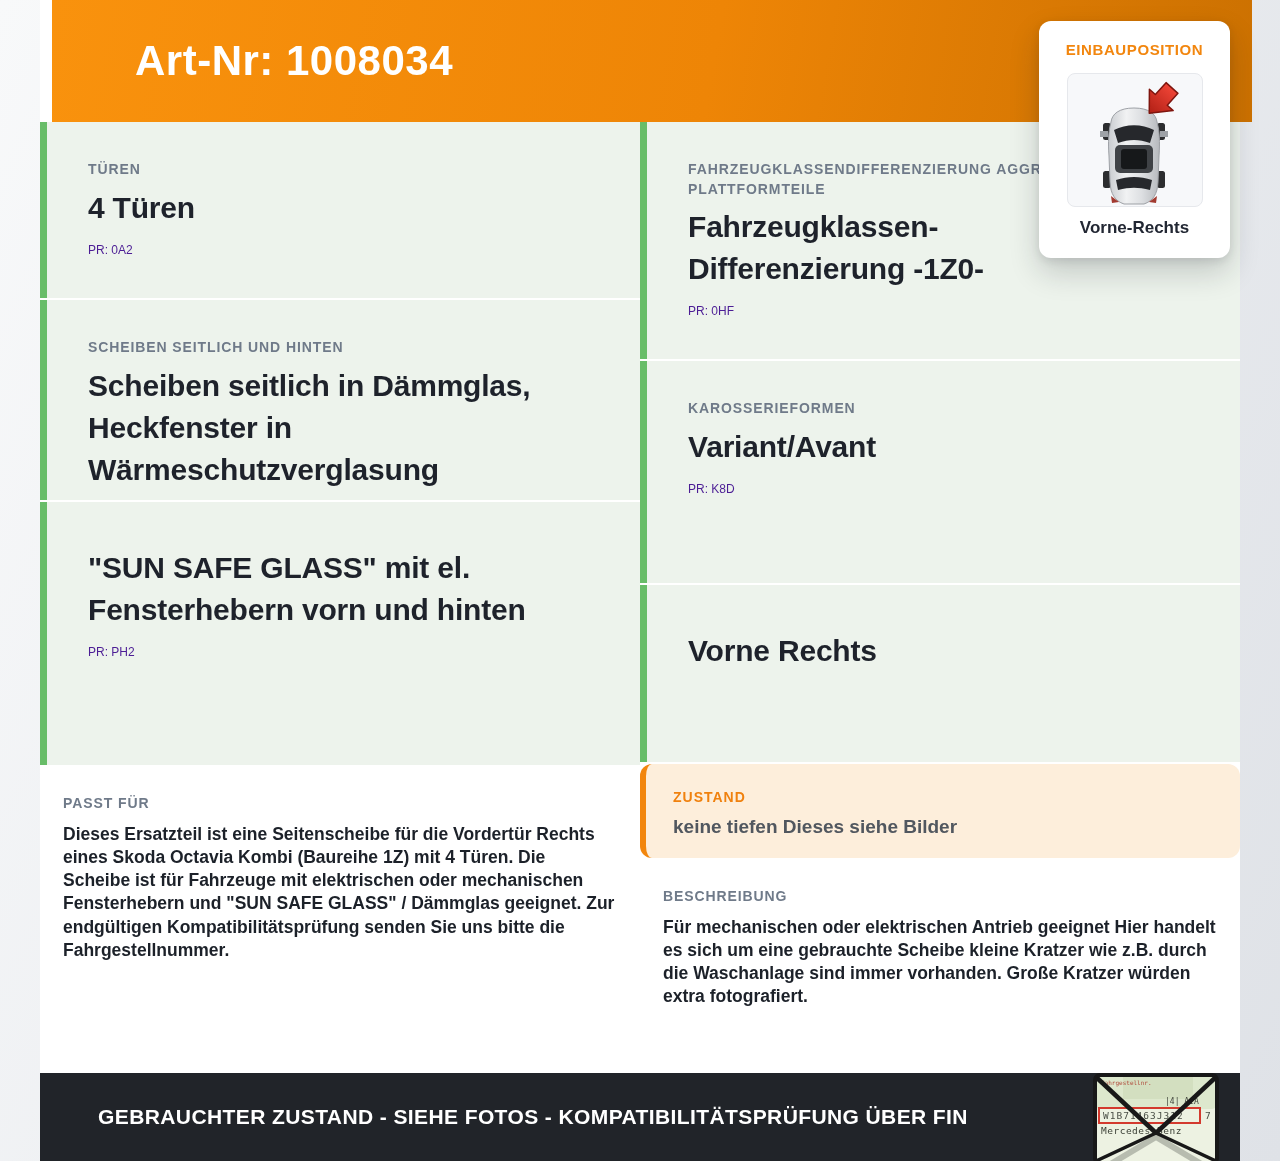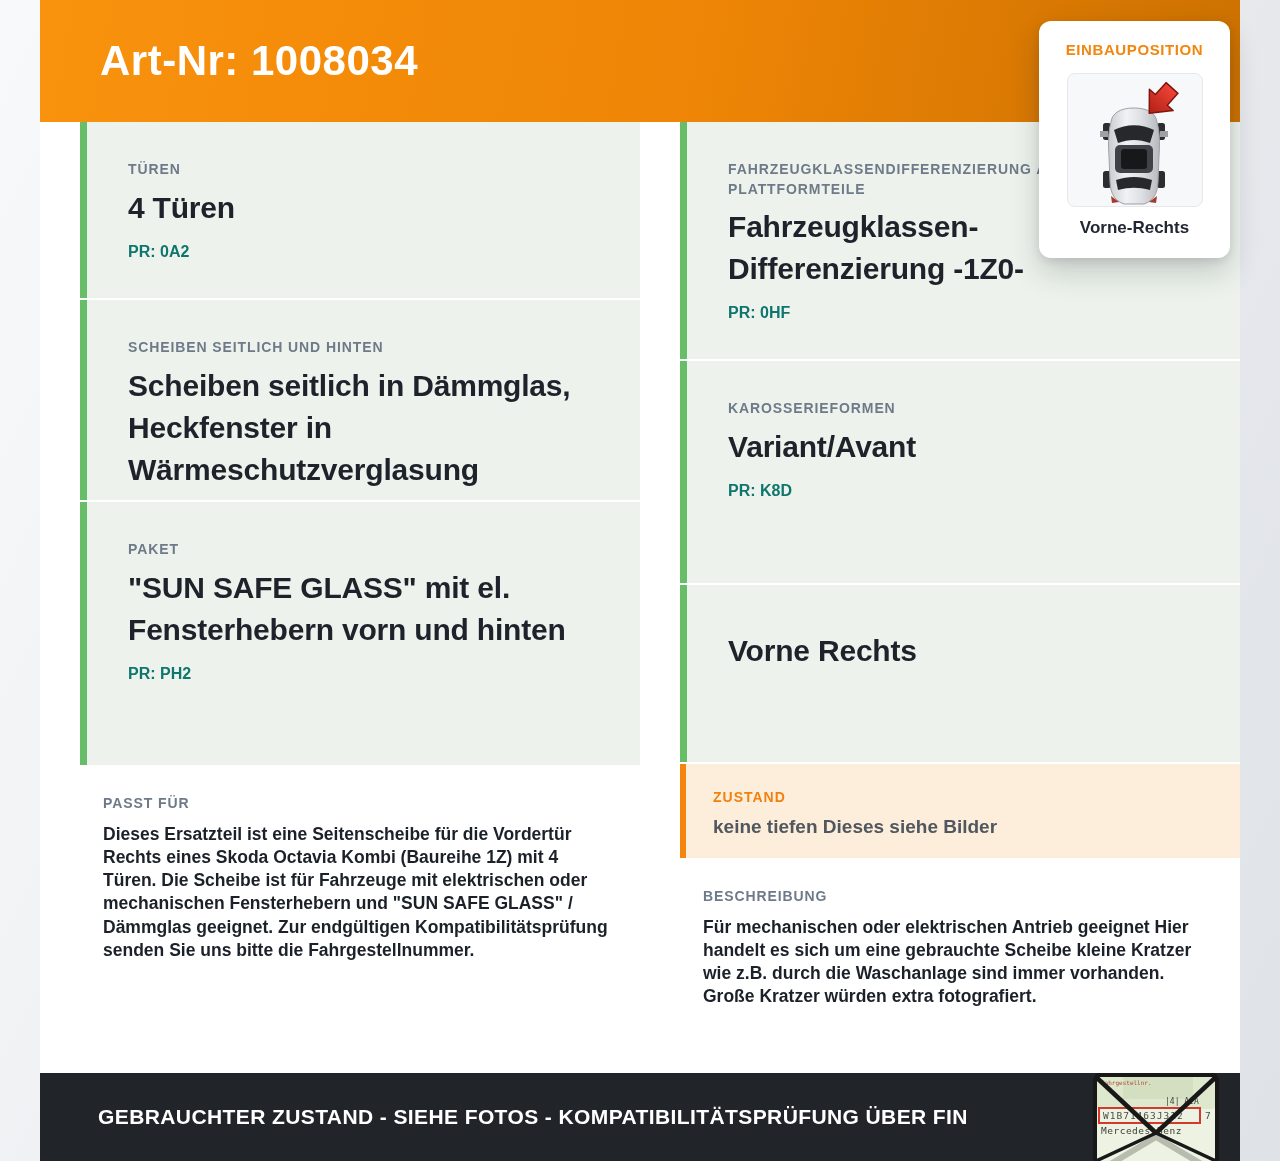--- a/index.html
+++ b/index.html
@@ -8,41 +8,41 @@
     font-family:"Liberation Sans","DejaVu Sans",sans-serif;
     background:linear-gradient(115deg,#f8f9fa 0%,#eceef1 45%,#dfe2e7 100%);
     overflow:hidden;
   }
   #app { position:relative; width:1280px; height:1161px; }
 
   .main { position:absolute; left:40px; top:0; width:1200px; height:1161px; background:#ffffff; }
 
   
   .header {
-    position:absolute; left:0; top:0; width:1200px; height:122px;
+    position:absolute; left:12px; top:0; width:1200px; height:122px;
     background:linear-gradient(100deg,#f9920d 0%,#ee8506 55%,#cc7101 100%);
-    display:flex; align-items:center; padding-left:60px;
+    display:flex; align-items:center; padding-left:83px;
   }
   .header h1 { color:#ffffff; font-size:42px; font-weight:800; letter-spacing:.5px; }
 
   
   .cols { position:absolute; left:0; top:122px; width:1200px; display:flex; }
-  .col { display:flex; flex-direction:column; gap:2px; width:600px;margin-left:40px; }
+  .col { display:flex; flex-direction:column; gap:2px; width:600px; }
 
   .card { background:#edf3ec; border-left:7px solid #68bd68; padding:38px 34px 0 41px; overflow:hidden; }
   .card .label { font-size:14px; font-weight:700; color:#6f7a89; letter-spacing:.9px; line-height:1.4; }
   .card .label span { display:block; }
   .card .title { font-size:30px; font-weight:800; color:#1e222b; line-height:1.4; margin-top:7px; max-width:485px; letter-spacing:-.2px; }
   .card .title.narrow { max-width:460px; }
-  .card .pr { font-size:16px; font-weight:700; color:#0f766e; margin-top:14px; }
+  .card .pr { font-size:12px; font-weight:400; color:#4c1d95; margin-top:14px; }
 
   .card.white { background:#ffffff; border-left:none; padding:27px 24px 0 23px; }
   .card.white .body { font-size:17.5px; font-weight:600; color:#1c2129; line-height:1.33; margin-top:9px; max-width:555px; }
 
-  .card.zustand { background:#fdeedb; border-left:6px solid #f2860e; padding:24px 24px 0 27px; }
+  .card.zustand { background:#fdeedb; border-left:6px solid #f2860e; padding:24px 24px 0 27px;border-radius:12px; }
   .card.zustand .label { color:#f0810e; letter-spacing:1px; }
   .card.zustand .value { font-size:19px; font-weight:600; color:#51575f; margin-top:8px; }
 
   
   .l1{height:176px}.l2{height:200px}.l3{height:263px}.l4{height:241px}
   .r1{height:237px}.r2{height:222px}.r3{height:177px}.r4{height:94px}.r5{height:253px}
 
   
   .einbau {
     position:absolute; left:1039px; top:21px; width:191px; height:237px;
@@ -81,21 +81,20 @@
         <div class="card l1">
           <div class="label">TÜREN</div>
           <div class="title">4 Türen</div>
           <div class="pr">PR: 0A2</div>
         </div>
         <div class="card l2">
           <div class="label">SCHEIBEN SEITLICH UND HINTEN</div>
           <div class="title narrow">Scheiben seitlich in Dämmglas, Heckfenster in Wärmeschutzverglasung</div>
         </div>
         <div class="card l3">
-          <div class="label">PAKET</div>
           <div class="title narrow">"SUN SAFE GLASS" mit el. Fensterhebern vorn und hinten</div>
           <div class="pr">PR: PH2</div>
         </div>
         <div class="card white l4">
           <div class="label">PASST FÜR</div>
           <div class="body">Dieses Ersatzteil ist eine Seitenscheibe für die Vordertür Rechts eines Skoda Octavia Kombi (Baureihe 1Z) mit 4 Türen. Die Scheibe ist für Fahrzeuge mit elektrischen oder mechanischen Fensterhebern und "SUN SAFE GLASS" / Dämmglas geeignet. Zur endgültigen Kompatibilitätsprüfung senden Sie uns bitte die Fahrgestellnummer.</div>
         </div>
       </div>
 
       <div class="col">

